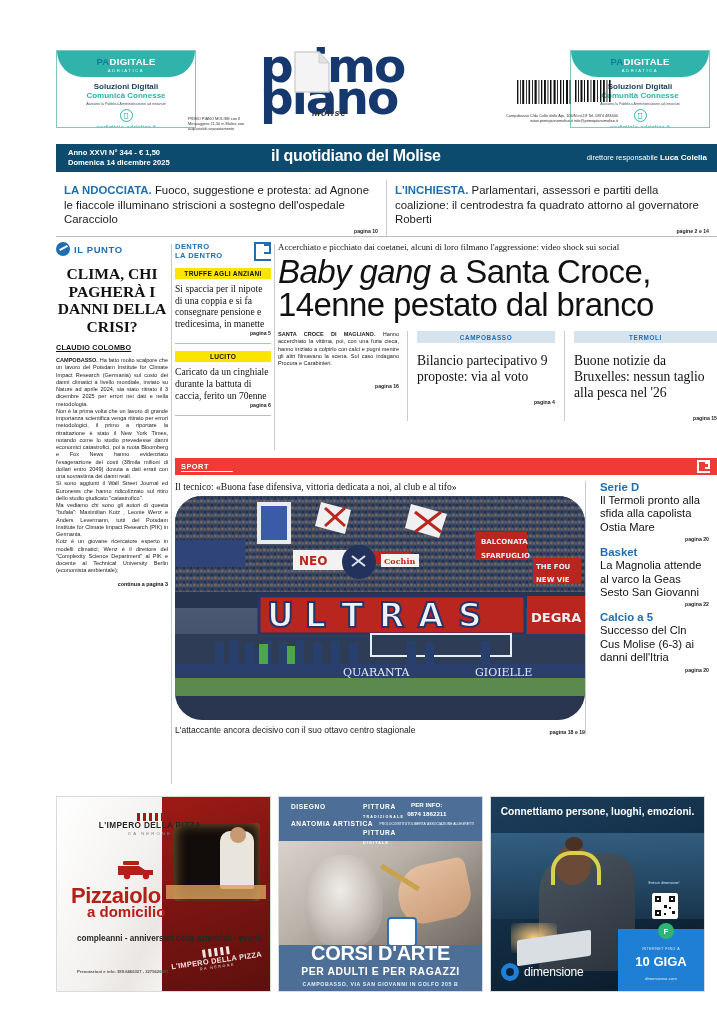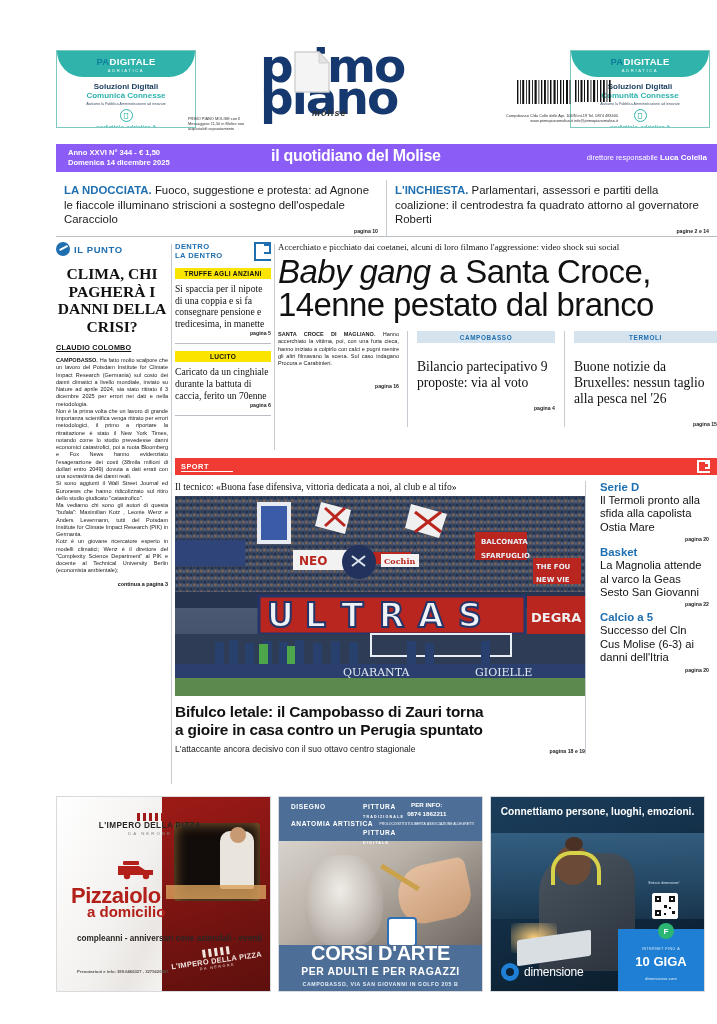--- a/index.html
+++ b/index.html
@@ -33,21 +33,21 @@
   .logo-word.second{margin-top:-4px;}
   .logo-molise{position:absolute;left:52px;top:60px;font-size:9px;color:#333;font-style:italic;
                letter-spacing:1px;font-weight:bold;}
   .pagefold{position:absolute;left:33px;top:2px;width:38px;height:44px;}
 
   .barcode{position:absolute;left:489px;top:62px;width:100px;height:28px;}
   .bc-txt{position:absolute;left:470px;top:95px;width:120px;text-align:right;font-size:3.9px;
           line-height:5.2px;color:#333;}
   .mid-note{position:absolute;left:160px;top:98px;width:64px;font-size:3.9px;line-height:5.2px;color:#333;}
 
-  .bluebar{position:absolute;left:28px;top:126px;width:661px;height:28px;background:#8b5cf6;}
+  .bluebar{position:absolute;left:28px;top:126px;width:661px;height:28px;background:#0c4a6e;}
   .bluebar .anno{position:absolute;left:12px;top:4px;color:#fff;font-size:7.6px;font-weight:bold;line-height:10px;}
   .bluebar .tagline{position:absolute;left:215px;top:3px;color:#fff;font-size:16px;font-weight:bold;letter-spacing:-.3px;}
   .bluebar .dir{position:absolute;right:10px;top:9px;color:#fff;font-size:7.4px;}
   .bluebar .dir b{font-size:8px;}
 
   
   .teasers{position:absolute;left:28px;top:162px;width:661px;height:56px;display:flex;}
   .teaser{flex:1;padding:3px 8px 0 8px;position:relative;box-sizing:border-box;}
   .teaser + .teaser{border-left:1px solid #c6cbd1;}
   .teaser p{margin:0;font-size:11.4px;line-height:14.6px;color:#1b1b1b;}
@@ -90,36 +90,36 @@
             color:#111;letter-spacing:-.6px;margin:0;}
   .bigtitle i{font-style:italic;}
 
   .three{display:flex;margin-top:10px;}
   .three .c{box-sizing:border-box;}
   .three .c1{width:129px;padding-right:8px;}
   .three .c2{width:157px;padding:0 9px;border-left:1px solid #c6cbd1;}
   .three .c3{width:153px;padding-left:9px;border-left:1px solid #c6cbd1;}
   .greybar{background:#d5e3ef;text-align:center;font-size:6.4px;font-weight:bold;color:#1f6fb0;
            padding:2.5px 0;letter-spacing:.6px;}
-  .serif-h{font-family:"Liberation Serif",serif;font-size:13.6px;line-height:16px;color:#111;margin-top:16px;}
+  .serif-h{font-family:"Liberation Serif",serif;font-size:13.6px;line-height:16px;color:#111;margin-top:10px;}
 
   
   .sport{position:absolute;left:147px;top:440px;width:542px;}
   .sportbar{background:#ef3b34;height:17px;position:relative;}
   .sportbar .lbl{position:absolute;left:6px;top:3.5px;color:#fff;font-size:7.4px;font-weight:bold;letter-spacing:.5px;}
   .sportbar .und{position:absolute;left:6px;top:13px;width:52px;height:1.3px;background:#fff;}
   .sportbar .pm{position:absolute;right:7px;top:2px;width:13px;height:13px;border:2px solid #fff;
                  border-right:none;box-sizing:border-box;}
   .sportbar .pm:after{content:"";position:absolute;right:0;top:0;width:5px;height:7px;border:2px solid #fff;
                       border-left:none;box-sizing:border-box;}
   .sport-body{display:flex;margin-top:6px;}
   .sport-main{width:410px;}
   .sport-side{width:124px;padding-left:14px;box-sizing:border-box;border-left:1px solid #c6cbd1;}
   .sport-occ{font-family:"Liberation Serif",serif;font-size:9.6px;color:#111;margin-bottom:4px;}
-  .photo{width:410px;height:200px;position:relative;overflow:hidden;background:#2a3550;}
+  .photo{width:410px;height:224px;position:relative;overflow:hidden;background:#2a3550;border-radius:27px;}
   .sport-h{font-size:15.4px;line-height:18px;font-weight:bold;color:#111;margin-top:7px;letter-spacing:-.2px;}
   .sport-sub{font-size:8.6px;color:#1a1a1a;margin-top:5px;}
   .side-k{font-size:11.4px;font-weight:bold;color:#1f6fb0;margin-bottom:1px;}
   .side-t{font-size:11.2px;line-height:13.4px;color:#111;}
   .side-blk{margin-bottom:4px;}
   .pgr{font-size:5.2px;font-weight:bold;text-align:right;color:#222;margin-top:2px;}
 
   
   .ads{position:absolute;left:28px;top:778px;width:661px;height:196px;display:flex;gap:7px;}
   .adcard{position:relative;overflow:hidden;border:1px solid #d8dade;box-sizing:border-box;}
@@ -493,24 +493,20 @@
               <rect x="84" y="148" width="9" height="22"></rect>
                   <rect x="112" y="150" width="8" height="20"></rect>
               <rect x="94" y="176" width="10" height="18"></rect>
             </g>
             <rect x="0" y="168" width="410" height="14" fill="#2a3f6d"></rect>
             <text x="168" y="180" font-family="DejaVu Serif" font-size="11" fill="#e4eaf3">QUARANTA</text>
             <text x="300" y="180" font-family="DejaVu Serif" font-size="11" fill="#e4eaf3">GIOIELLE</text>
             <rect x="0" y="182" width="410" height="18" fill="#5c8a4e"></rect>
           </svg>
         </div>
-        <div class="sport-h">
-          <div>Bifulco letale: il Campobasso di Zauri torna</div>
-          <div>a gioire in casa contro un Perugia spuntato</div>
-        </div>
         <div style="display:flex;align-items:flex-end;justify-content:space-between;">
           <div class="sport-sub">L'attaccante ancora decisivo con il suo ottavo centro stagionale</div>
           <div class="pg">pagina 18 e 19</div>
         </div>
       </div>
 
       <div class="sport-side">
         <div class="side-blk">
           <div class="side-k">Serie D</div>
           <div class="side-t">Il Termoli pronto alla sfida alla capolista Ostia Mare</div>

